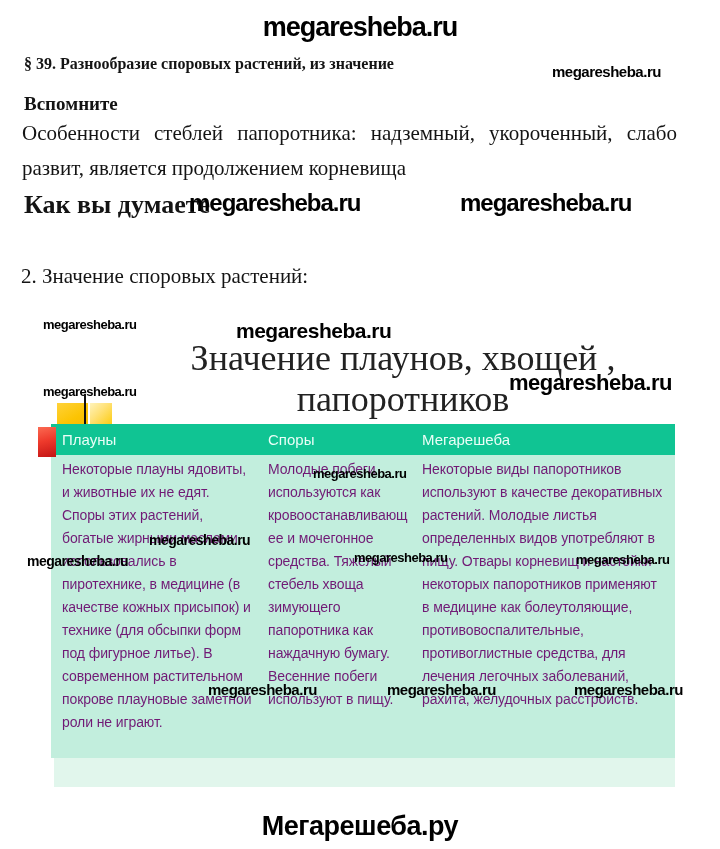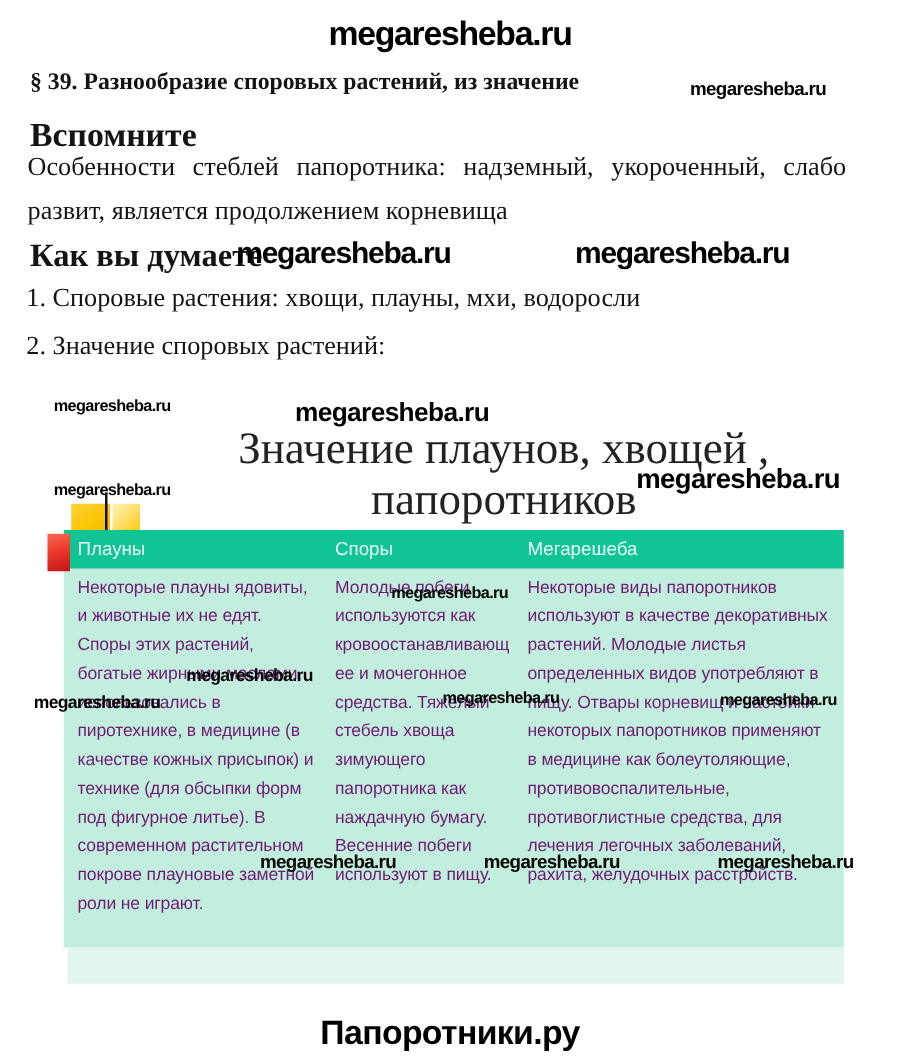--- a/index.html
+++ b/index.html
@@ -26,22 +26,22 @@
   .wm-t2{top:533px;left:149px;font-size:14px;}
   .wm-t3{top:554px;left:27px;font-size:14px;}
   .wm-t4{top:551px;left:354px;font-size:13px;}
   .wm-t5{top:553px;left:576px;font-size:13px;}
   .wm-b1{top:682px;left:208px;font-size:15px;}
   .wm-b2{top:682px;left:387px;font-size:15px;}
   .wm-b3{top:682px;left:574px;font-size:15px;}
   .wm-footer{top:813px;left:0;width:720px;text-align:center;font-size:27px;letter-spacing:-0.5px;}
 
   
-  .section-heading{top:55px;left:24px;font-size:19px;font-weight:700;white-space:nowrap;}
-  .recall-heading{top:93px;left:24px;font-size:27px;font-weight:700;}
+  .section-heading{top:55px;left:24px;font-size:16px;font-weight:700;white-space:nowrap;}
+  .recall-heading{top:93px;left:24px;font-size:19px;font-weight:700;}
   .recall-text{
     top:116px;left:22px;width:655px;font-size:21px;line-height:35px;
     text-align:justify;
   }
   .think-heading{top:190px;left:24px;font-size:26px;font-weight:700;}
   .list-item-1{top:226px;left:21px;font-size:21px;white-space:nowrap;}
   .list-item-2{top:264px;left:21px;font-size:21px;white-space:nowrap;}
   .table-title{
     top:338px;left:103px;width:600px;text-align:center;
     font-size:36px;line-height:41px;color:#222;white-space:pre-line;
@@ -83,21 +83,20 @@
   <div class="abs section-heading">§ 39. Разнообразие споровых растений, из значение</div>
   <div class="wm wm-heading">megaresheba.ru</div>
 
   <div class="abs recall-heading">Вспомните</div>
   <div class="abs recall-text">Особенности стеблей папоротника: надземный, укороченный, слабо развит, является продолжением корневища</div>
 
   <div class="abs think-heading">Как вы думаете</div>
   <div class="wm wm-think-1">megaresheba.ru</div>
   <div class="wm wm-think-2">megaresheba.ru</div>
 
-  <div class="abs list-item-1">1. Споровые растения: хвощи, плауны, мхи, водоросли</div>
   <div class="abs list-item-2">2. Значение споровых растений:</div>
 
   <div class="wm wm-small-1">megaresheba.ru</div>
   <div class="wm wm-center">megaresheba.ru</div>
   <div class="abs table-title">Значение плаунов, хвощей ,
 папоротников</div>
   <div class="wm wm-right">megaresheba.ru</div>
   <div class="wm wm-small-2">megaresheba.ru</div>
 
   <div class="abs yellow-sq-1"></div>
@@ -152,15 +151,15 @@
 
   <div class="wm wm-t1">megaresheba.ru</div>
   <div class="wm wm-t2">megaresheba.ru</div>
   <div class="wm wm-t3">megaresheba.ru</div>
   <div class="wm wm-t4">megaresheba.ru</div>
   <div class="wm wm-t5">megaresheba.ru</div>
   <div class="wm wm-b1">megaresheba.ru</div>
   <div class="wm wm-b2">megaresheba.ru</div>
   <div class="wm wm-b3">megaresheba.ru</div>
 
-  <div class="wm wm-footer">Папоротники.ру</div>
+  <div class="wm wm-footer">Мегарешеба.ру</div>
 
 </div>
 
 </body></html>

